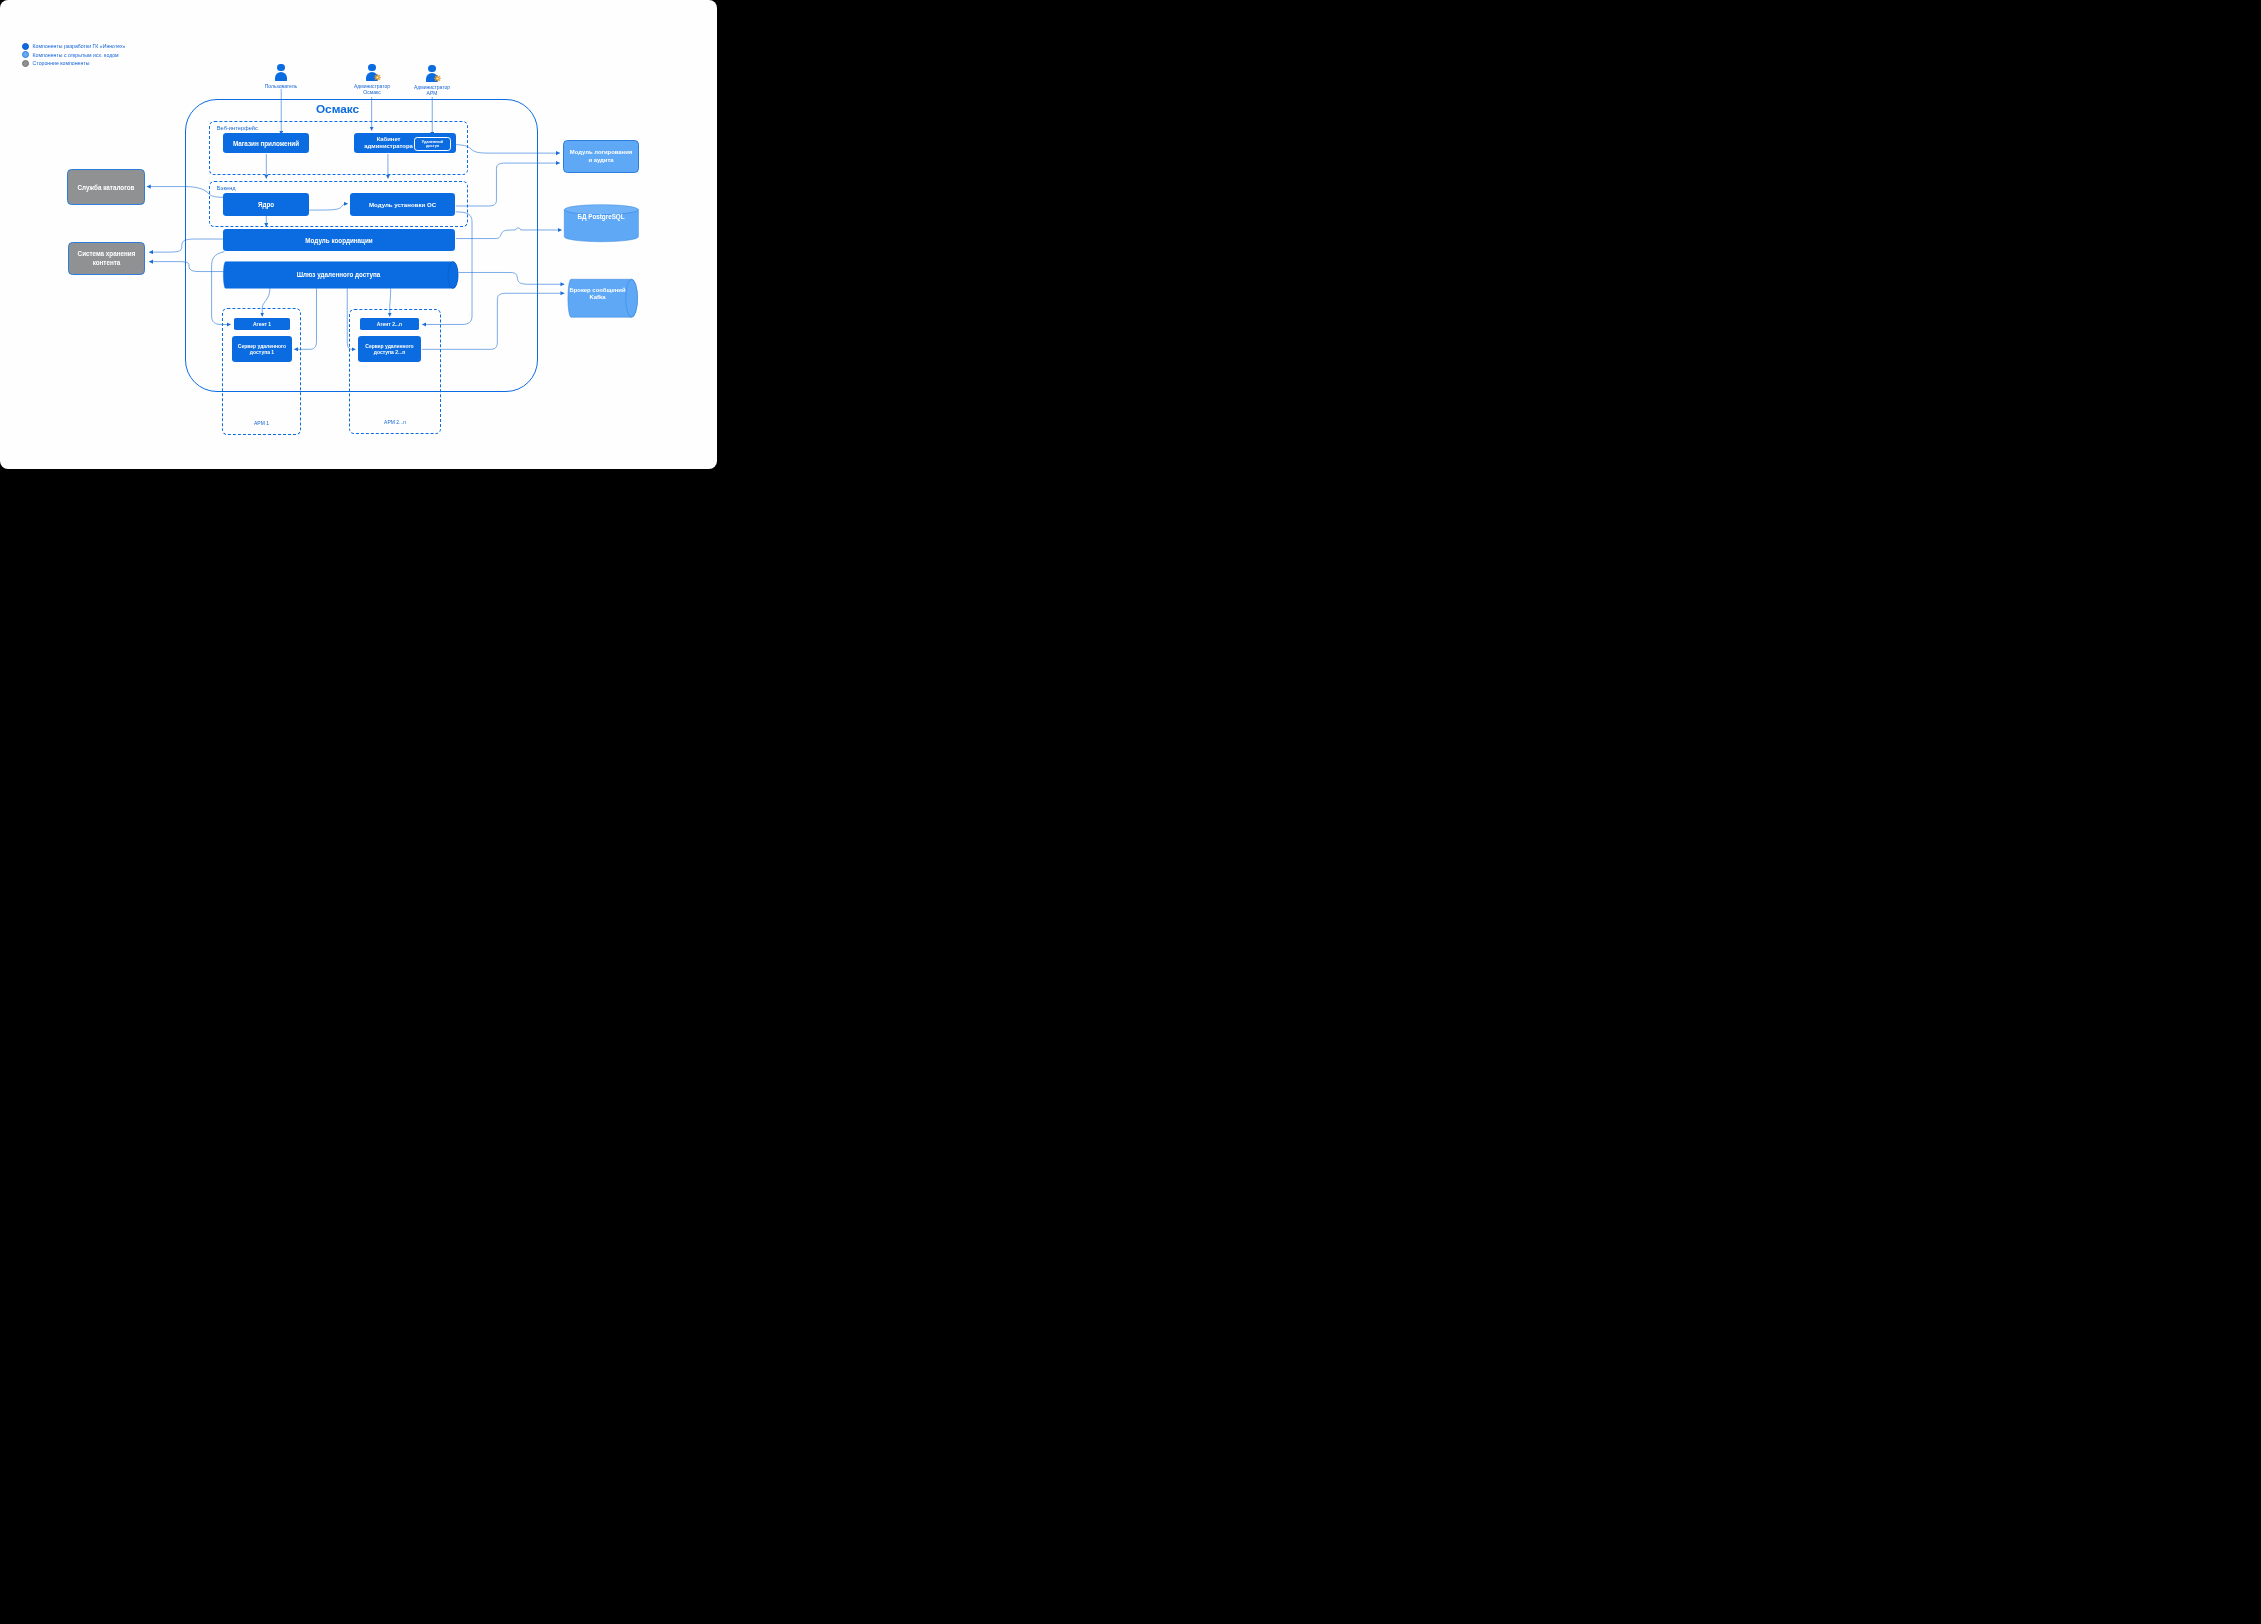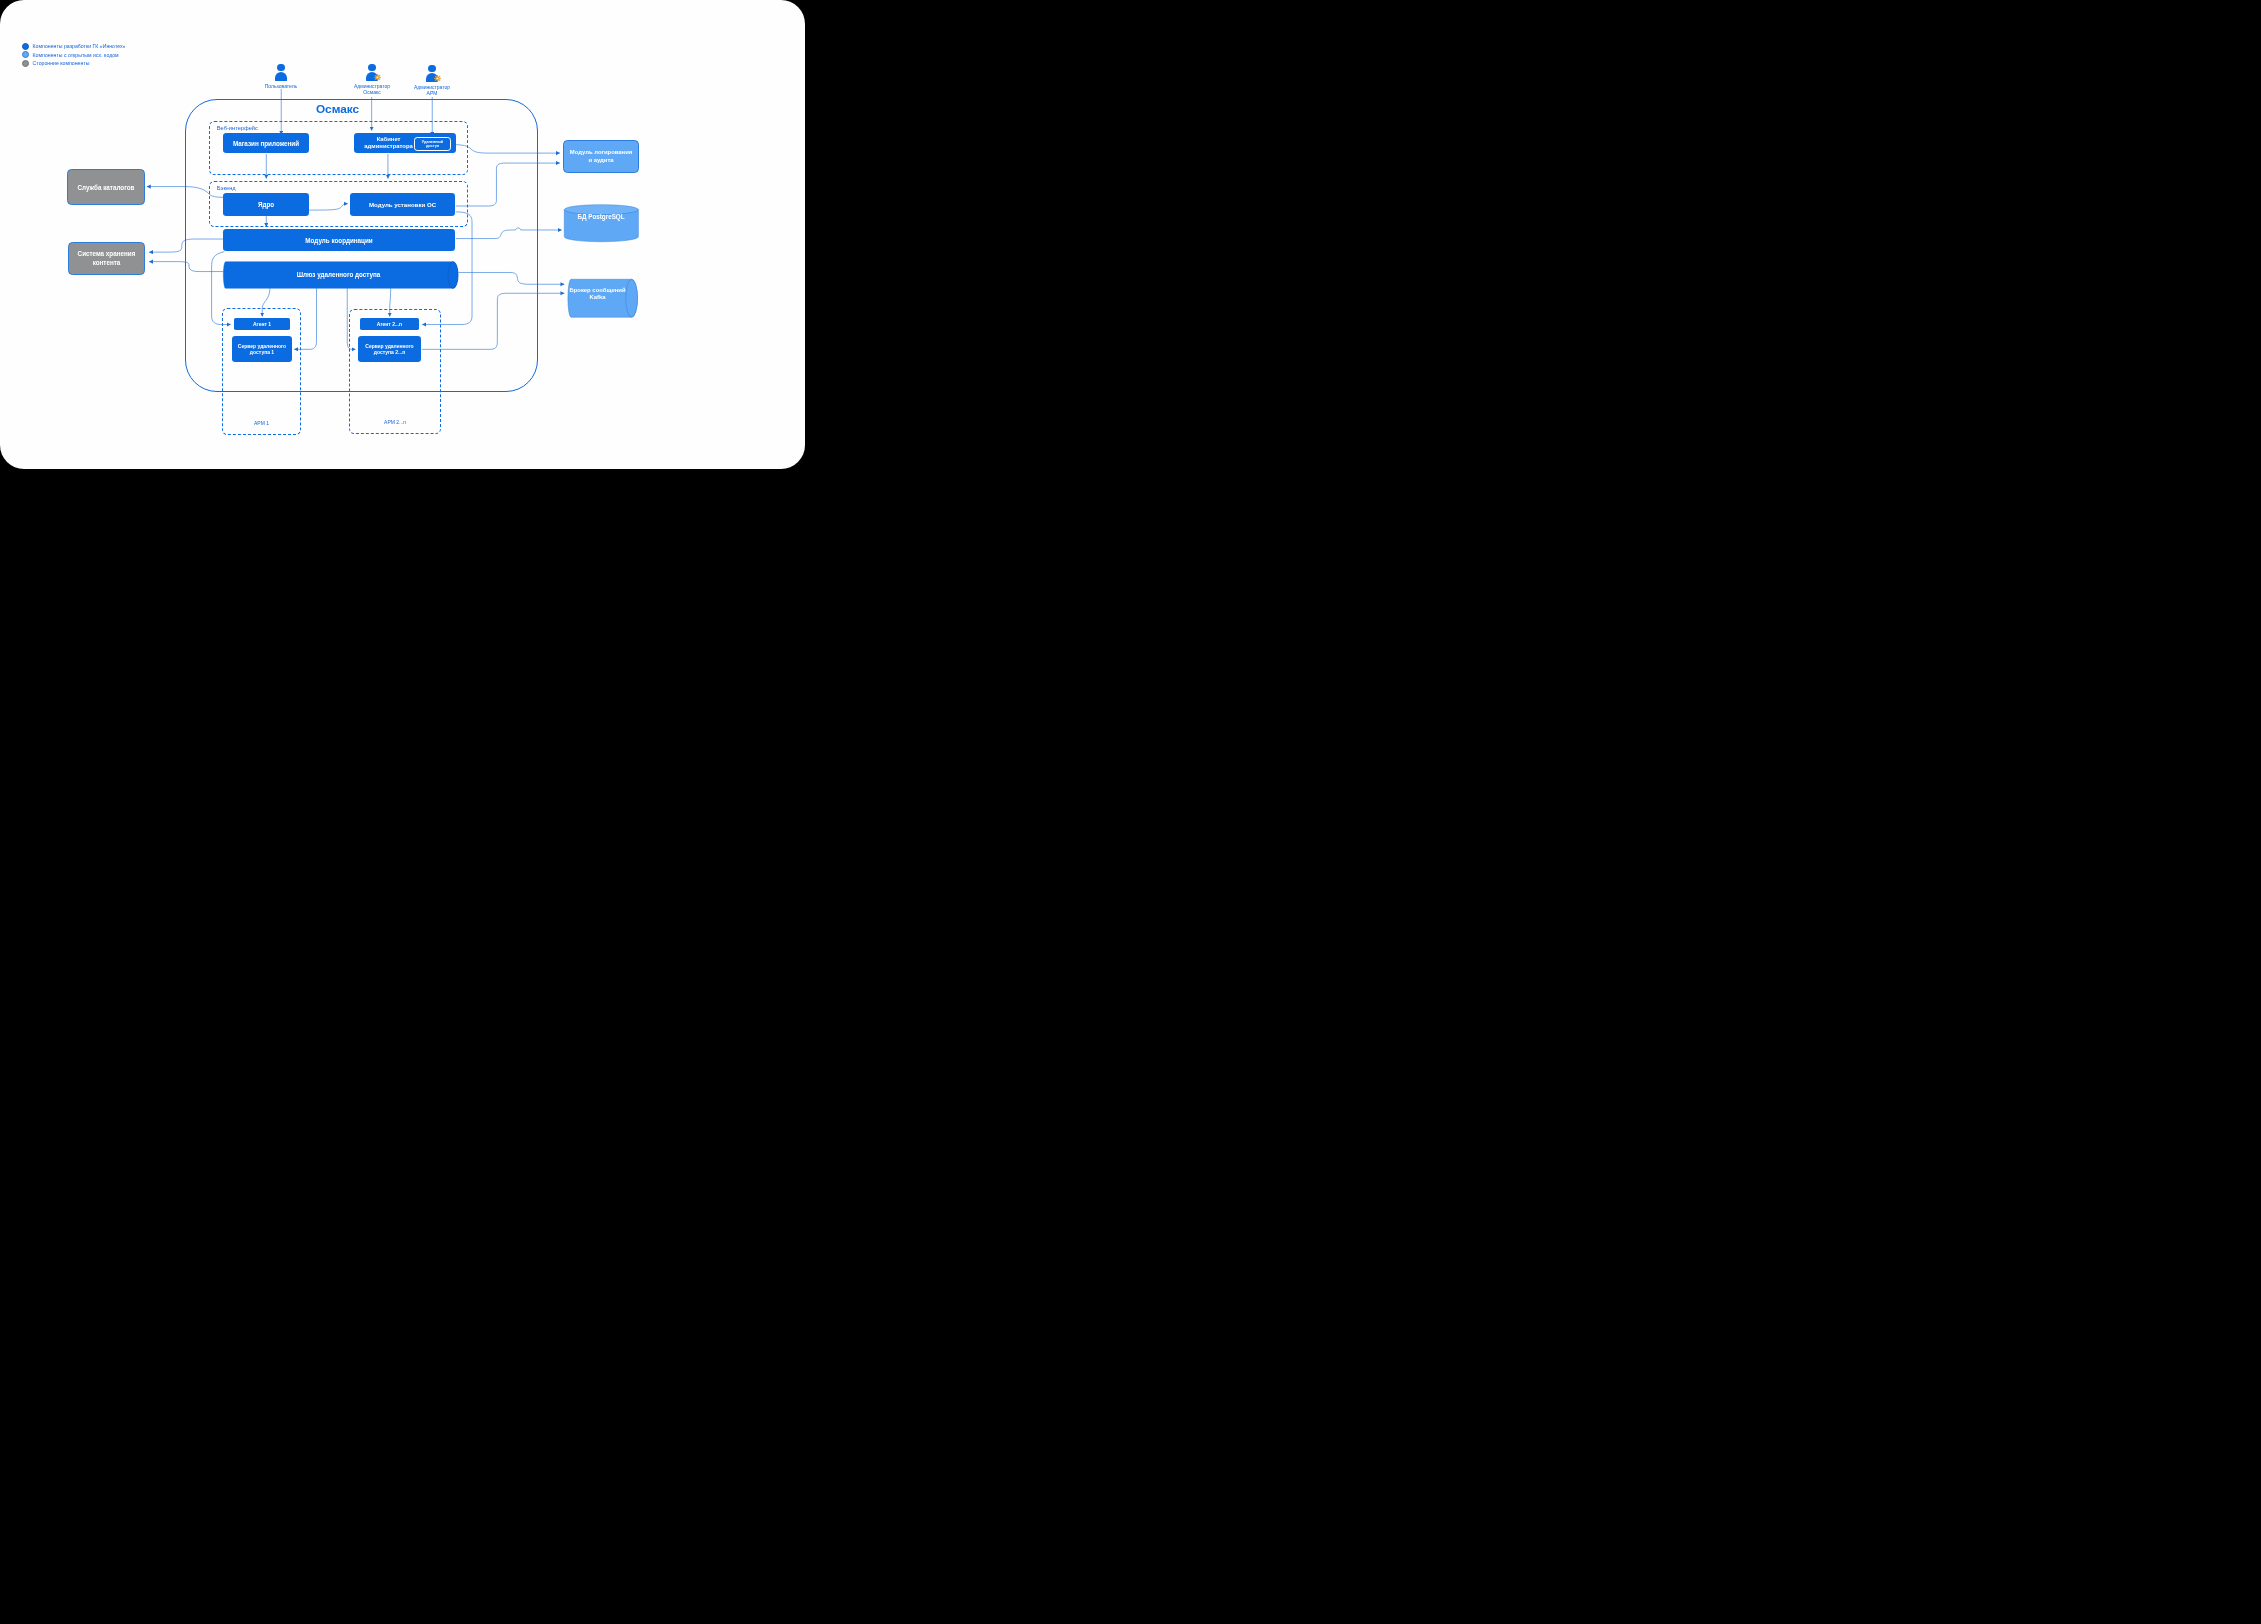--- a/index.html
+++ b/index.html
@@ -1,16 +1,16 @@
 <!DOCTYPE html>
 <html style="font-size:7.2px"><head>
 <meta charset="utf-8">
 <style>
   html,body{margin:0;padding:0;background:#000;}
-  .page{position:relative;width:805px;height:469px;background:#fefefe;border-radius:24px;
+  .page{position:relative;width:717px;height:469px;background:#fefefe;border-radius:8px;
         overflow:hidden;font-family:"Liberation Sans",sans-serif;}
   
   .legend{position:absolute;left:22px;top:42px;}
   .legend-row{display:flex;align-items:center;height:8.6px;}
   .dot{width:5px;height:5px;border-radius:50%;margin-right:3.6px;flex:0 0 auto;}
   .dot-dev{background:#0b6be0;border:0.5px solid #0a58c4;}
   .dot-open{background:#64a9f3;border:0.5px solid #2b7cdb;}
   .dot-third{background:#8f9193;border:0.5px solid #6f7173;}
   .legend-label{font-size:5.2px;color:#1463d8;white-space:nowrap;}
   

